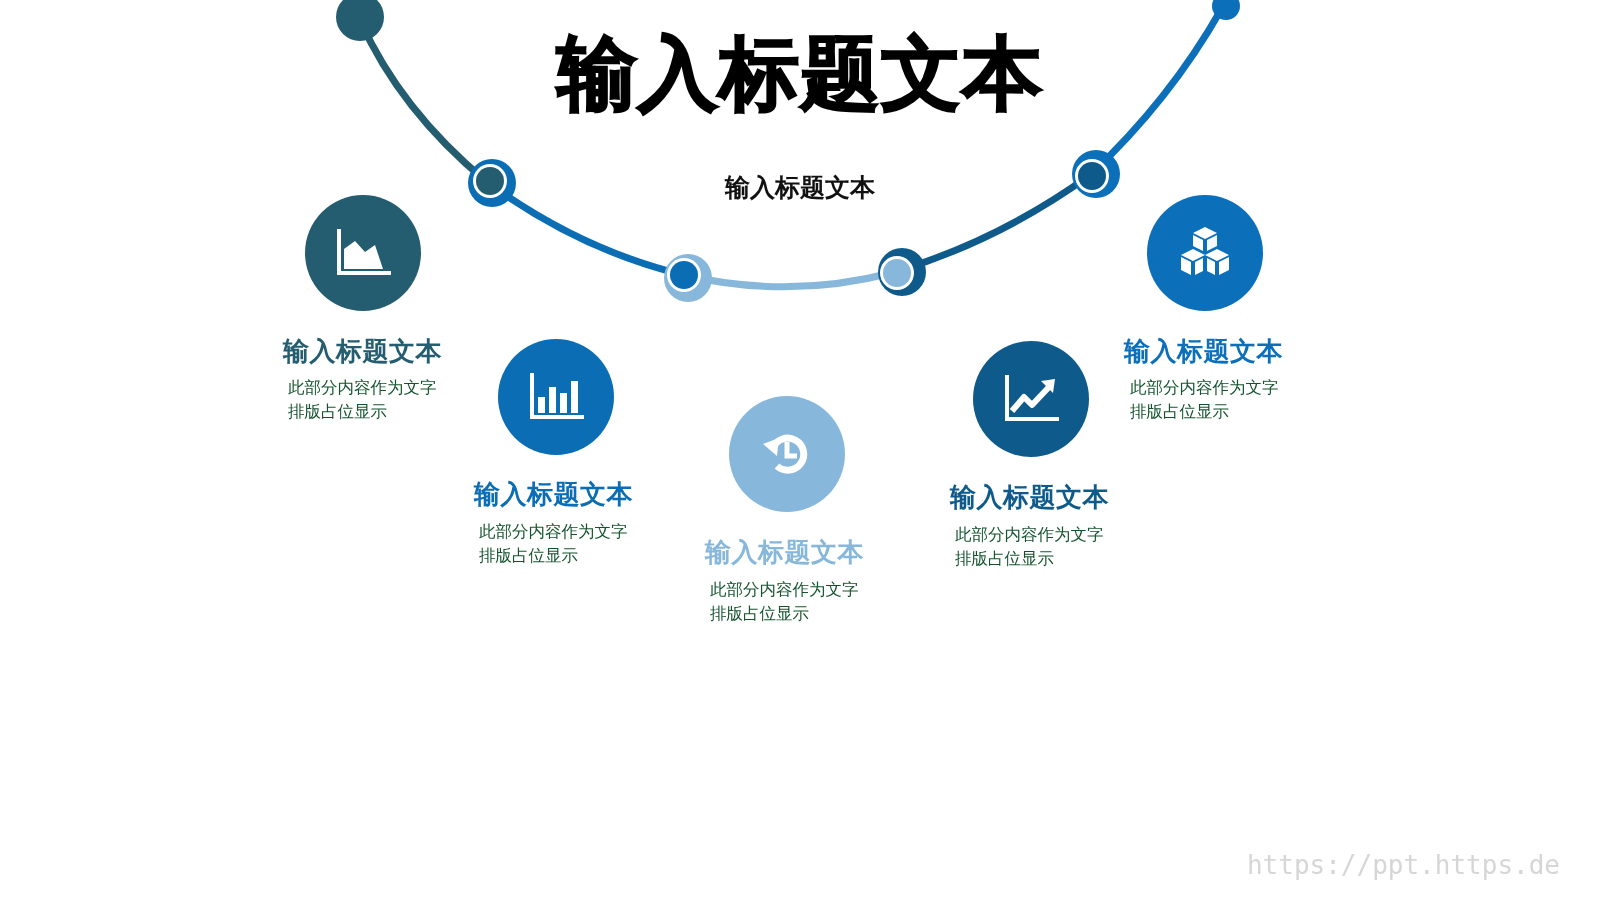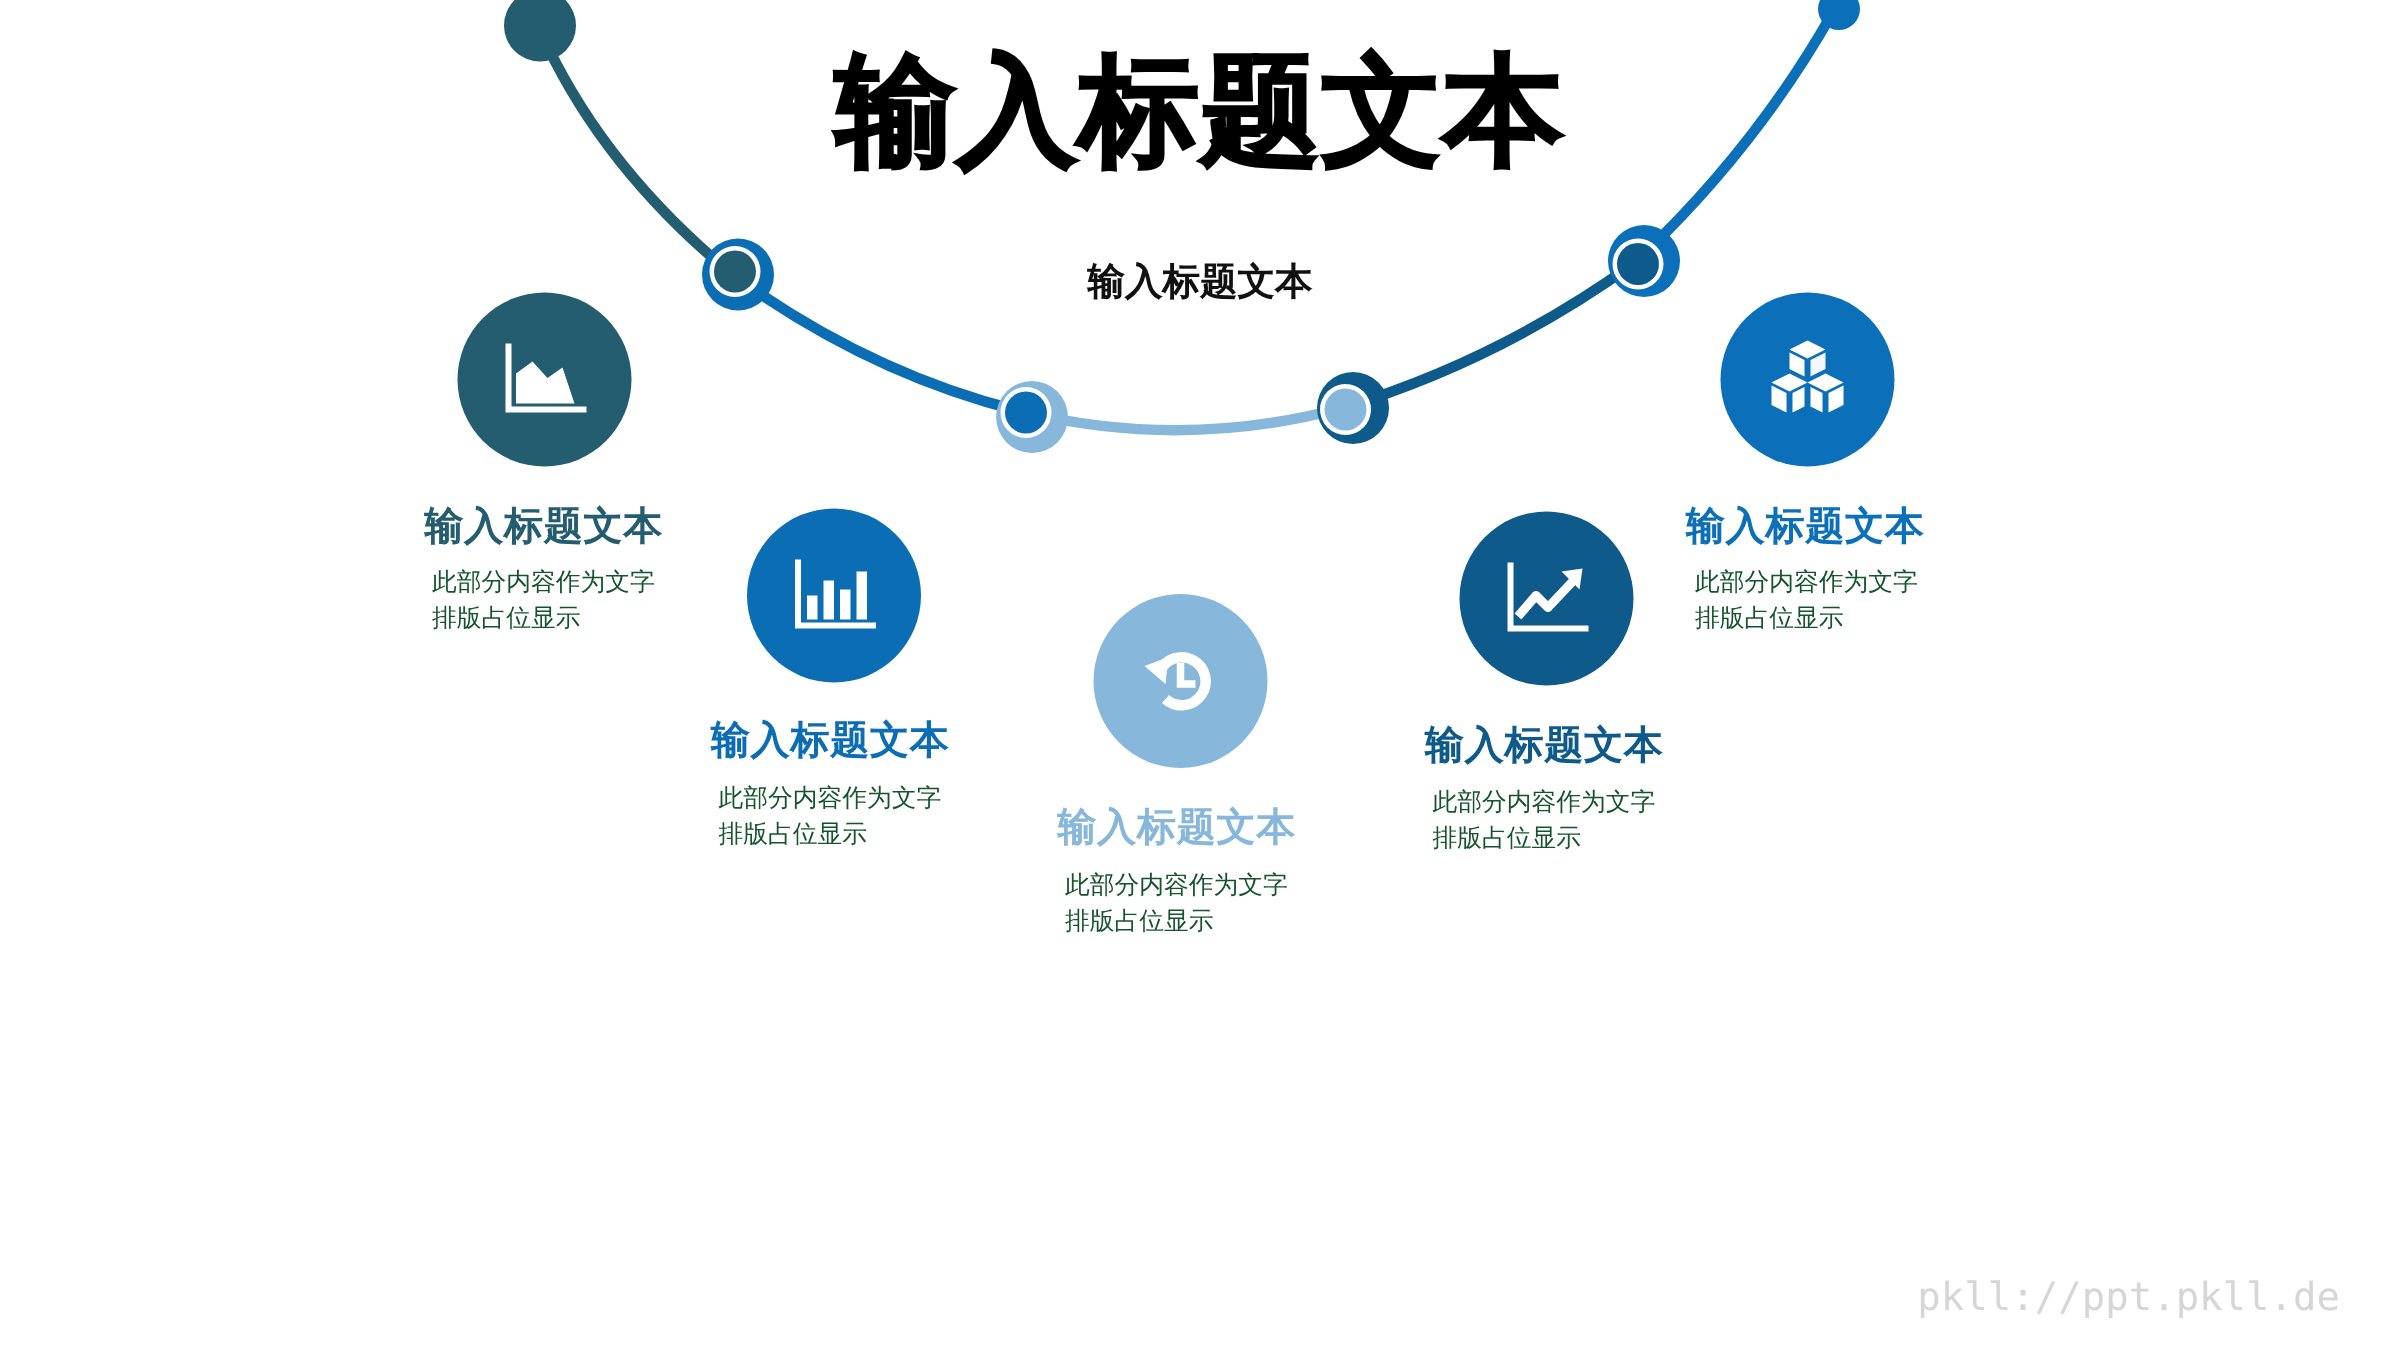--- a/index.html
+++ b/index.html
@@ -163,14 +163,14 @@
         <polygon points="46,41 56,36 56,49 46,54" fill="#fff"></polygon>
       </svg>
     </div>
     <div class="item-title" style="left:1124px; top:335px; color:#0c6fba;">输入标题文本</div>
     <div class="item-desc" style="left:1130px; top:376px;">
       <div>此部分内容作为文字</div>
       <div>排版占位显示</div>
     </div>
   </div>
 
-  <div class="watermark">pkll://ppt.pkll.de</div>
+  <div class="watermark">https://ppt.https.de</div>
 </div>
 
 </body></html>

